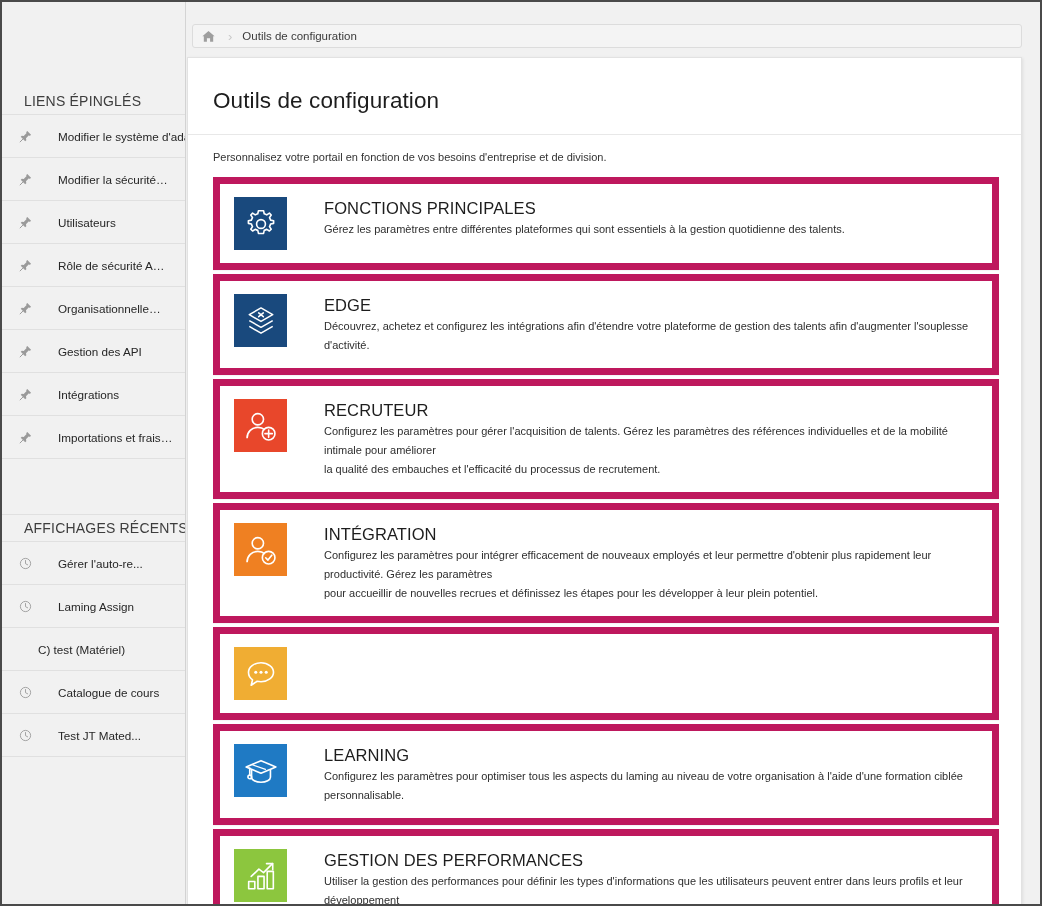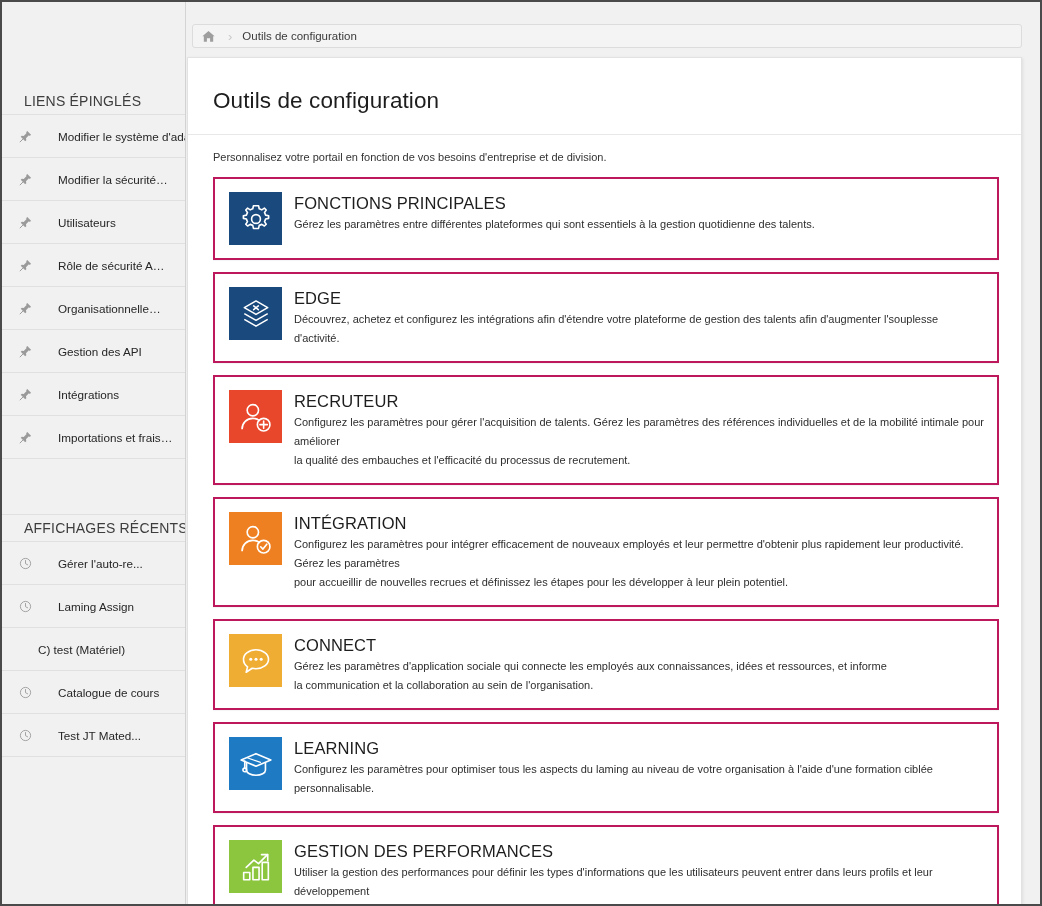--- a/index.html
+++ b/index.html
@@ -118,28 +118,29 @@
 
   #page-subtitle {
     font-size: 11px;
     color: #333333;
     padding: 16px 5px 0 25px;
   }
 
   #cards { padding: 14px 22px 0 25px; }
 
   .card {
-    border: 2px solid #be185d;
+    border: 7px solid #be185d;
     background: #ffffff;
-    margin-bottom: 12px;
+    margin-bottom: 4px;
     display: flex;
     align-items: flex-start;
     padding: 13px 12px 13px 14px;
     box-shadow: 0 1px 1px rgba(0,0,0,.04);
     cursor: pointer;
+    gap: 25px;
   }
 
   .card-tile {
     width: 53px; height: 53px;
     flex: 0 0 53px;
     display: flex;
     align-items: center;
     justify-content: center;
     margin-right: 12px;
   }
@@ -366,25 +367,20 @@
         </div>
         <div class="card">
           <div class="card-tile" style="background: rgb(240, 173, 51);">
             <svg width="36" height="36" viewBox="0 0 40 40" fill="none" stroke="#ffffff" stroke-width="1.8" stroke-linejoin="round">
               <path d="M20 7.5 c7.7 0 13.9 4.7 13.9 10.6 c0 5.8-6.2 10.5-13.9 10.5 c-1.5 0-3-0.2-4.3-0.5 l-6.6 4.4 1.5-6.0 c-2.8-1.9-4.5-4.6-4.5-8.4 C6.1 12.2 12.3 7.5 20 7.5 z"></path>
               <circle cx="14.2" cy="18.1" r="1.7" fill="#ffffff" stroke="none"></circle>
               <circle cx="20.0" cy="18.1" r="1.7" fill="#ffffff" stroke="none"></circle>
               <circle cx="25.8" cy="18.1" r="1.7" fill="#ffffff" stroke="none"></circle>
             </svg>
           </div>
-          <div class="card-body">
-            <div class="card-title">CONNECT</div>
-            <div class="card-desc">Gérez les paramètres d'application sociale qui connecte les employés aux connaissances, idées et ressources, et informe
-la communication et la collaboration au sein de l'organisation.</div>
-          </div>
         </div>
         <div class="card">
           <div class="card-tile" style="background: rgb(31, 122, 196);">
             <svg width="36" height="36" viewBox="0 0 40 40" fill="none" stroke="#ffffff" stroke-width="1.8" stroke-linejoin="round">
               <path d="M3.5 15.5 L20 8.5 L36.5 15.5 L20 22.5 Z"></path>
               <path d="M9.5 18 L9.5 27 c0 3.0 4.7 5.5 10.5 5.5 c5.8 0 10.5-2.5 10.5-5.5 L30.5 18"></path>
               <path d="M7.5 16.6 L7.5 24.6" stroke-linecap="round"></path>
               <circle cx="7.5" cy="26.6" r="2.0"></circle>
               <path d="M11 13.4 L25 18.2" stroke-width="1.3" stroke-linecap="round"></path>
             </svg>

